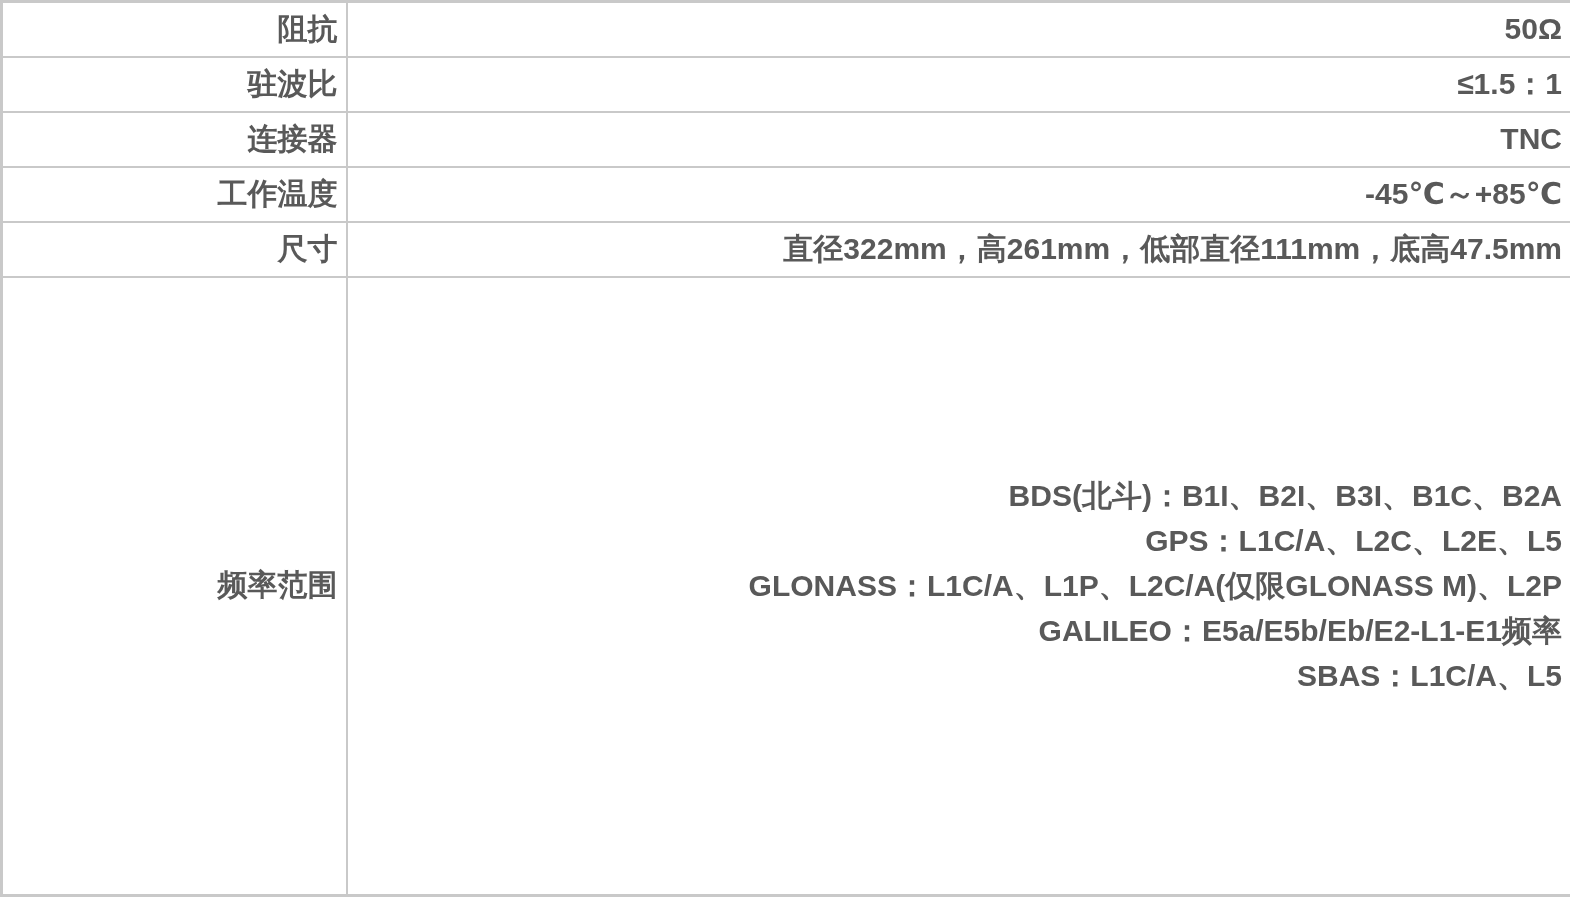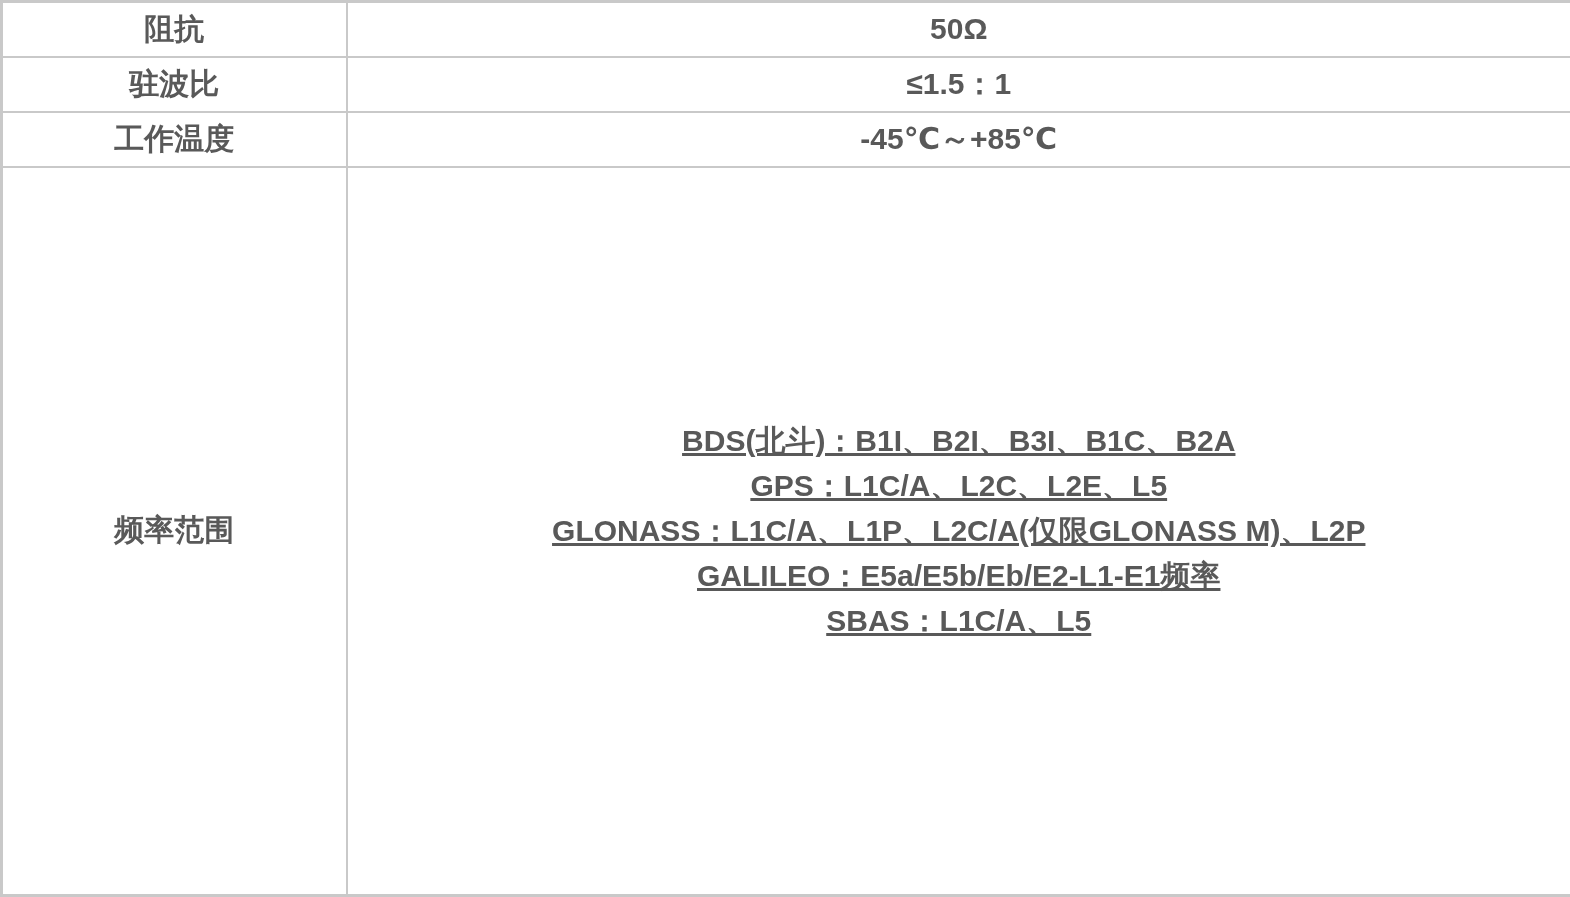--- a/index.html
+++ b/index.html
@@ -18,38 +18,37 @@
     height: 897px;
     border-collapse: collapse;
     table-layout: fixed;
     background: #ffffff;
   }
   table.spec-table td {
     border: 2px solid #c9c9c9;
     color: #595959;
     font-size: 30px;
     font-weight: bold;
-    text-align: center;
+    text-align: right;
     vertical-align: middle;
     padding: 0 8px;
     overflow: hidden;
     white-space: nowrap;
   }
   
   table.spec-table {
     border: 3px solid #c9c9c9;
   }
   col.label-col { width: 345px; }
   col.value-col { width: 1225px; }
   tr.spec-row { height: 55px; }
   tr.freq-row { height: auto; }
   td.freq-value div {
     line-height: 45px;
     white-space: nowrap;
-    text-decoration: underline;
   }
   td.freq-value {
     padding: 4px 8px;
   }
 </style>
 </head>
 <body>
 
 <div class="page">
   <table class="spec-table">
@@ -60,22 +59,30 @@
     <tbody>
       <tr class="spec-row">
         <td>阻抗</td>
         <td>50Ω</td>
       </tr>
       <tr class="spec-row">
         <td>驻波比</td>
         <td>≤1.5：1</td>
       </tr>
       <tr class="spec-row">
+        <td>连接器</td>
+        <td>TNC</td>
+      </tr>
+      <tr class="spec-row">
         <td>工作温度</td>
         <td>-45℃～+85℃</td>
+      </tr>
+      <tr class="spec-row">
+        <td>尺寸</td>
+        <td>直径322mm，高261mm，低部直径111mm，底高47.5mm</td>
       </tr>
       <tr class="freq-row">
         <td>频率范围</td>
         <td class="freq-value">
           <div>BDS(北斗)：B1I、B2I、B3I、B1C、B2A</div>
           <div>GPS：L1C/A、L2C、L2E、L5</div>
           <div>GLONASS：L1C/A、L1P、L2C/A(仅限GLONASS M)、L2P</div>
           <div>GALILEO：E5a/E5b/Eb/E2-L1-E1频率</div>
           <div>SBAS：L1C/A、L5</div>
         </td>

